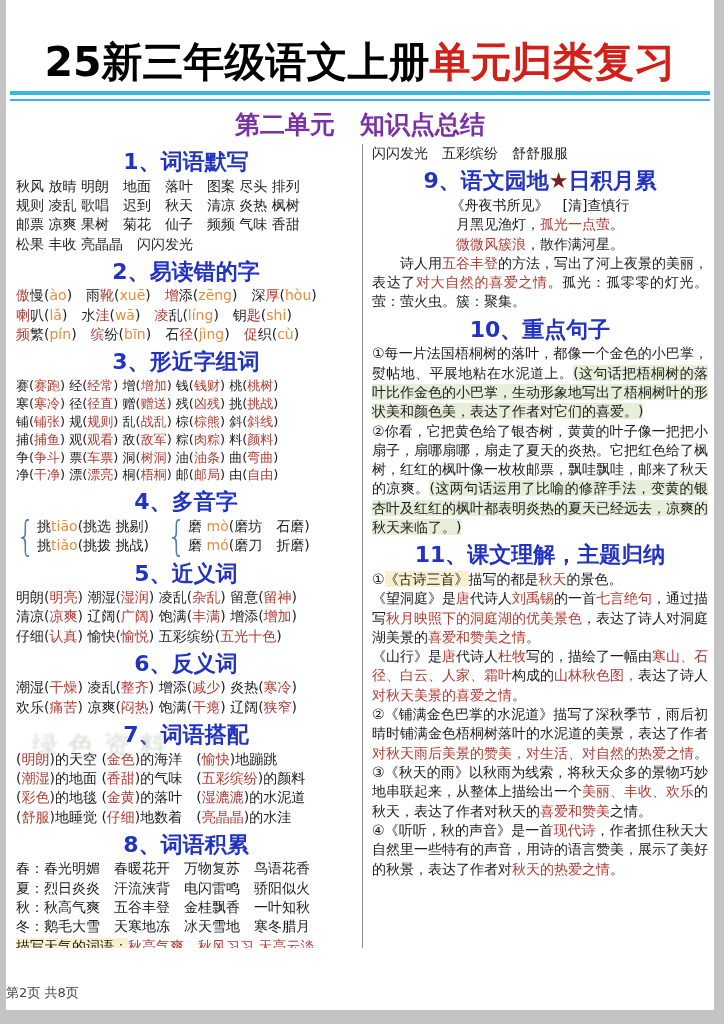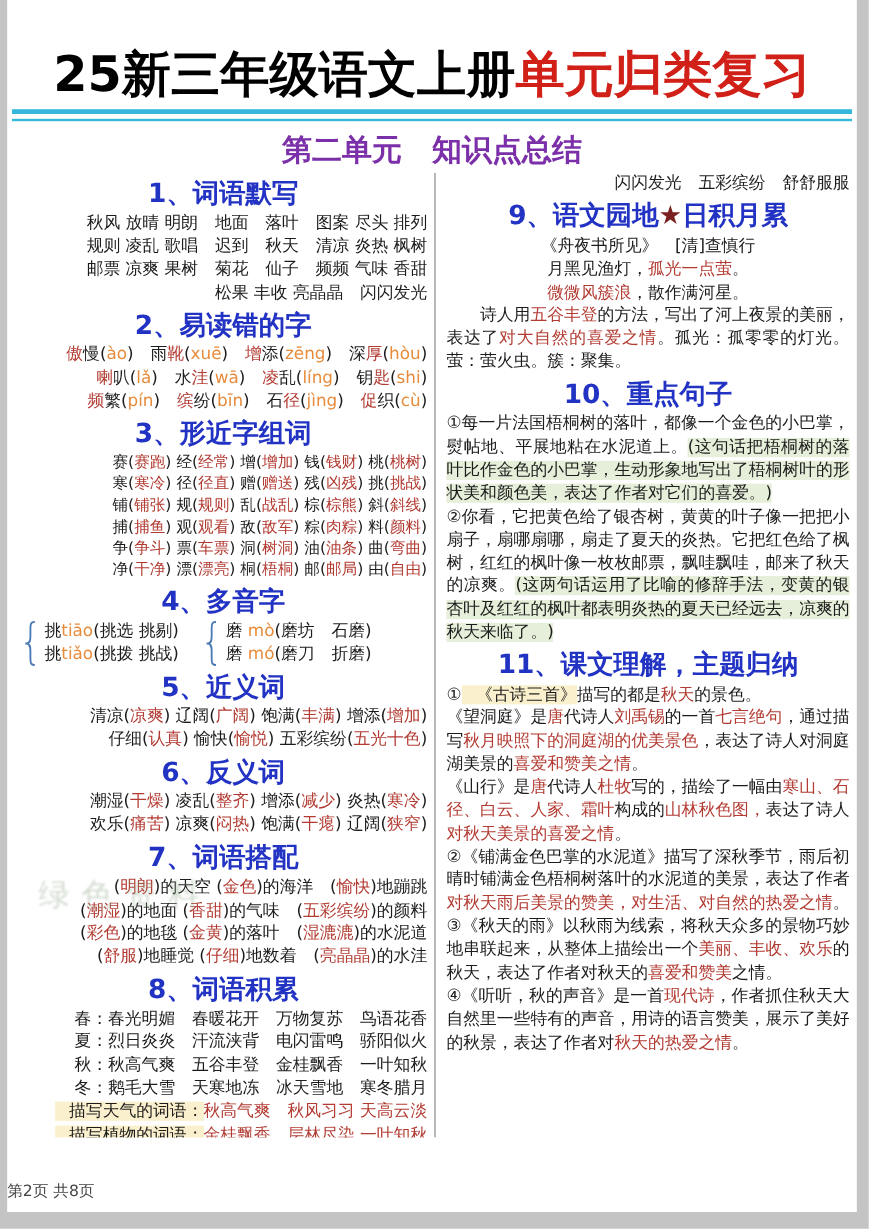--- a/index.html
+++ b/index.html
@@ -15,29 +15,29 @@
   .title{margin-top:40px; text-align:center; font-size:41px; font-weight:bold; line-height:1.1; letter-spacing:0px; white-space:nowrap;}
   .t-black{color:#000;}
   .t-red{color:var(--title-red);}
   .rule{margin:6px 4px 0 4px; height:4px; border-top:4px solid var(--rule-cyan); border-bottom:2px solid var(--rule-cyan);}
   .subtitle{margin:7px 0 3px 0; text-align:center; font-size:25px; font-weight:bold; color:var(--subtitle-purple); font-family:Liberation Mono, monospace;}
   .cols{display:flex; padding:0 6px 0 10px; align-items:stretch; height:804px; overflow:hidden;}
   .col{color:var(--text); font-size:14px; line-height:1.38;}
   .col-l{width:340px; padding-right:6px;}
   .col-r{width:330px; border-left:1px solid var(--divider); padding-left:9px; flex:1;}
   .sh{margin:4px 0 1px 0; font-size:22px; font-weight:bold; color:var(--heading-blue); line-height:1.25;text-align:center;}
-  .ln{white-space:pre-wrap;text-align:right;}
+  .ln{white-space:pre-wrap;}
   .s3 .ln{font-size:13px;}
   .para{text-align:justify; white-space:pre-wrap;}
   .indent{text-indent:2em;}
   .poem{text-align:center;}
   .r{color:var(--answer-red);}
   .ru{color:var(--answer-red); text-underline-offset:3px;}
   .o{color:var(--pinyin-orange);}
-  .hy{background:var(--hl-yellow);padding-left:12px;}
+  .hy{background:var(--hl-yellow);}
   .hg{background:var(--hl-green);}
   .star{color:#7a2020;}
   .mz{display:flex; gap:18px;}
   .mz-g{display:flex; align-items:center;}
   .brace{color:var(--brace-blue); font-size:30px; font-weight:200; transform:scaleY(1.35); margin-right:2px; line-height:1;}
   .watermark{position:absolute; left:26px; top:728px; color:rgba(140,165,135,0.38); font-size:26px; letter-spacing:10px; filter:blur(1px); pointer-events:none;}
   .footer{position:absolute; left:0; right:0; bottom:8px; font-size:13px; color:var(--footer);}
 </style>
 </head>
 <body>
@@ -90,20 +90,21 @@
             <span class="brace">{</span>
             <div class="mz-lines">
                 <div class="ln"><span>磨 </span><span class="o">mò</span><span>(磨坊　石磨)</span></div>
                 <div class="ln"><span>磨 </span><span class="o">mó</span><span>(磨刀　折磨)</span></div>
               </div>
           </div>
         </div>
 
         <h3 class="sh">5、近义词</h3>
         <div>
+            <div class="ln"><span>明朗(</span><span class="r">明亮</span><span>) 潮湿(</span><span class="r">湿润</span><span>) 凌乱(</span><span class="r">杂乱</span><span>) 留意(</span><span class="r">留神</span><span>)</span></div>
             <div class="ln"><span>清凉(</span><span class="r">凉爽</span><span>) 辽阔(</span><span class="r">广阔</span><span>) 饱满(</span><span class="r">丰满</span><span>) 增添(</span><span class="r">增加</span><span>)</span></div>
             <div class="ln"><span>仔细(</span><span class="r">认真</span><span>) 愉快(</span><span class="r">愉悦</span><span>) 五彩缤纷(</span><span class="r">五光十色</span><span>)</span></div>
           </div>
 
         <h3 class="sh">6、反义词</h3>
         <div>
             <div class="ln"><span>潮湿(</span><span class="r">干燥</span><span>) 凌乱(</span><span class="r">整齐</span><span>) 增添(</span><span class="r">减少</span><span>) 炎热(</span><span class="r">寒冷</span><span>)</span></div>
             <div class="ln"><span>欢乐(</span><span class="r">痛苦</span><span>) 凉爽(</span><span class="r">闷热</span><span>) 饱满(</span><span class="r">干瘪</span><span>) 辽阔(</span><span class="r">狭窄</span><span>)</span></div>
           </div>
 

